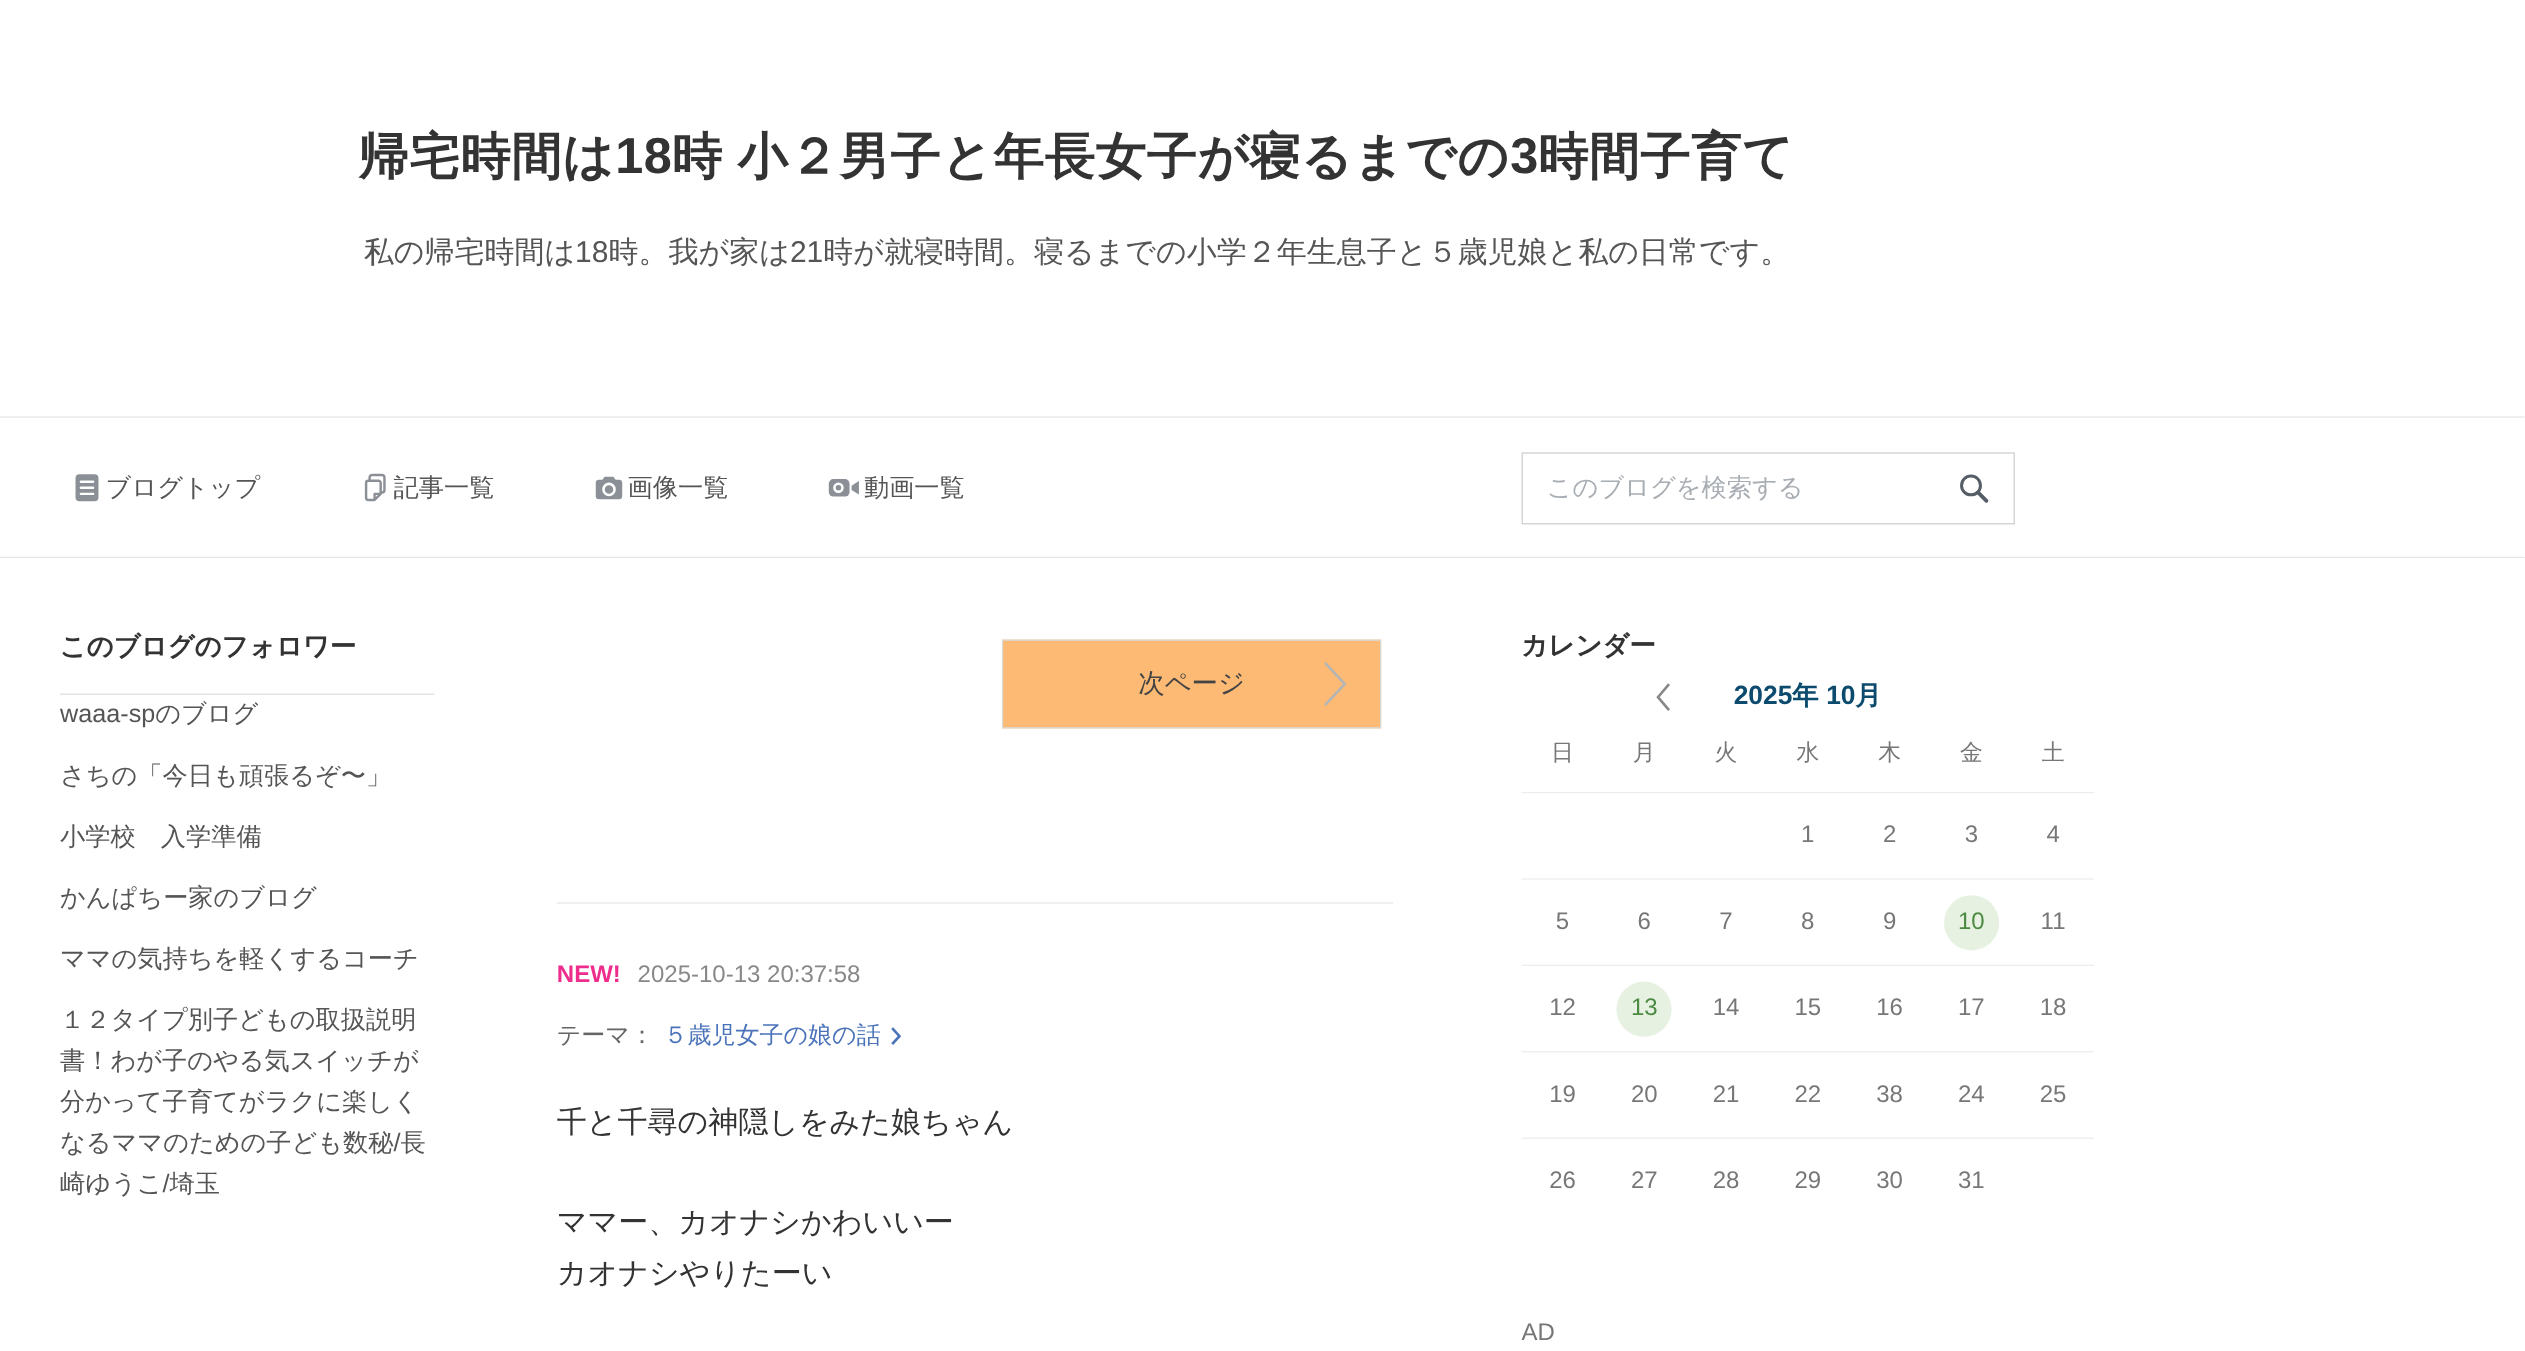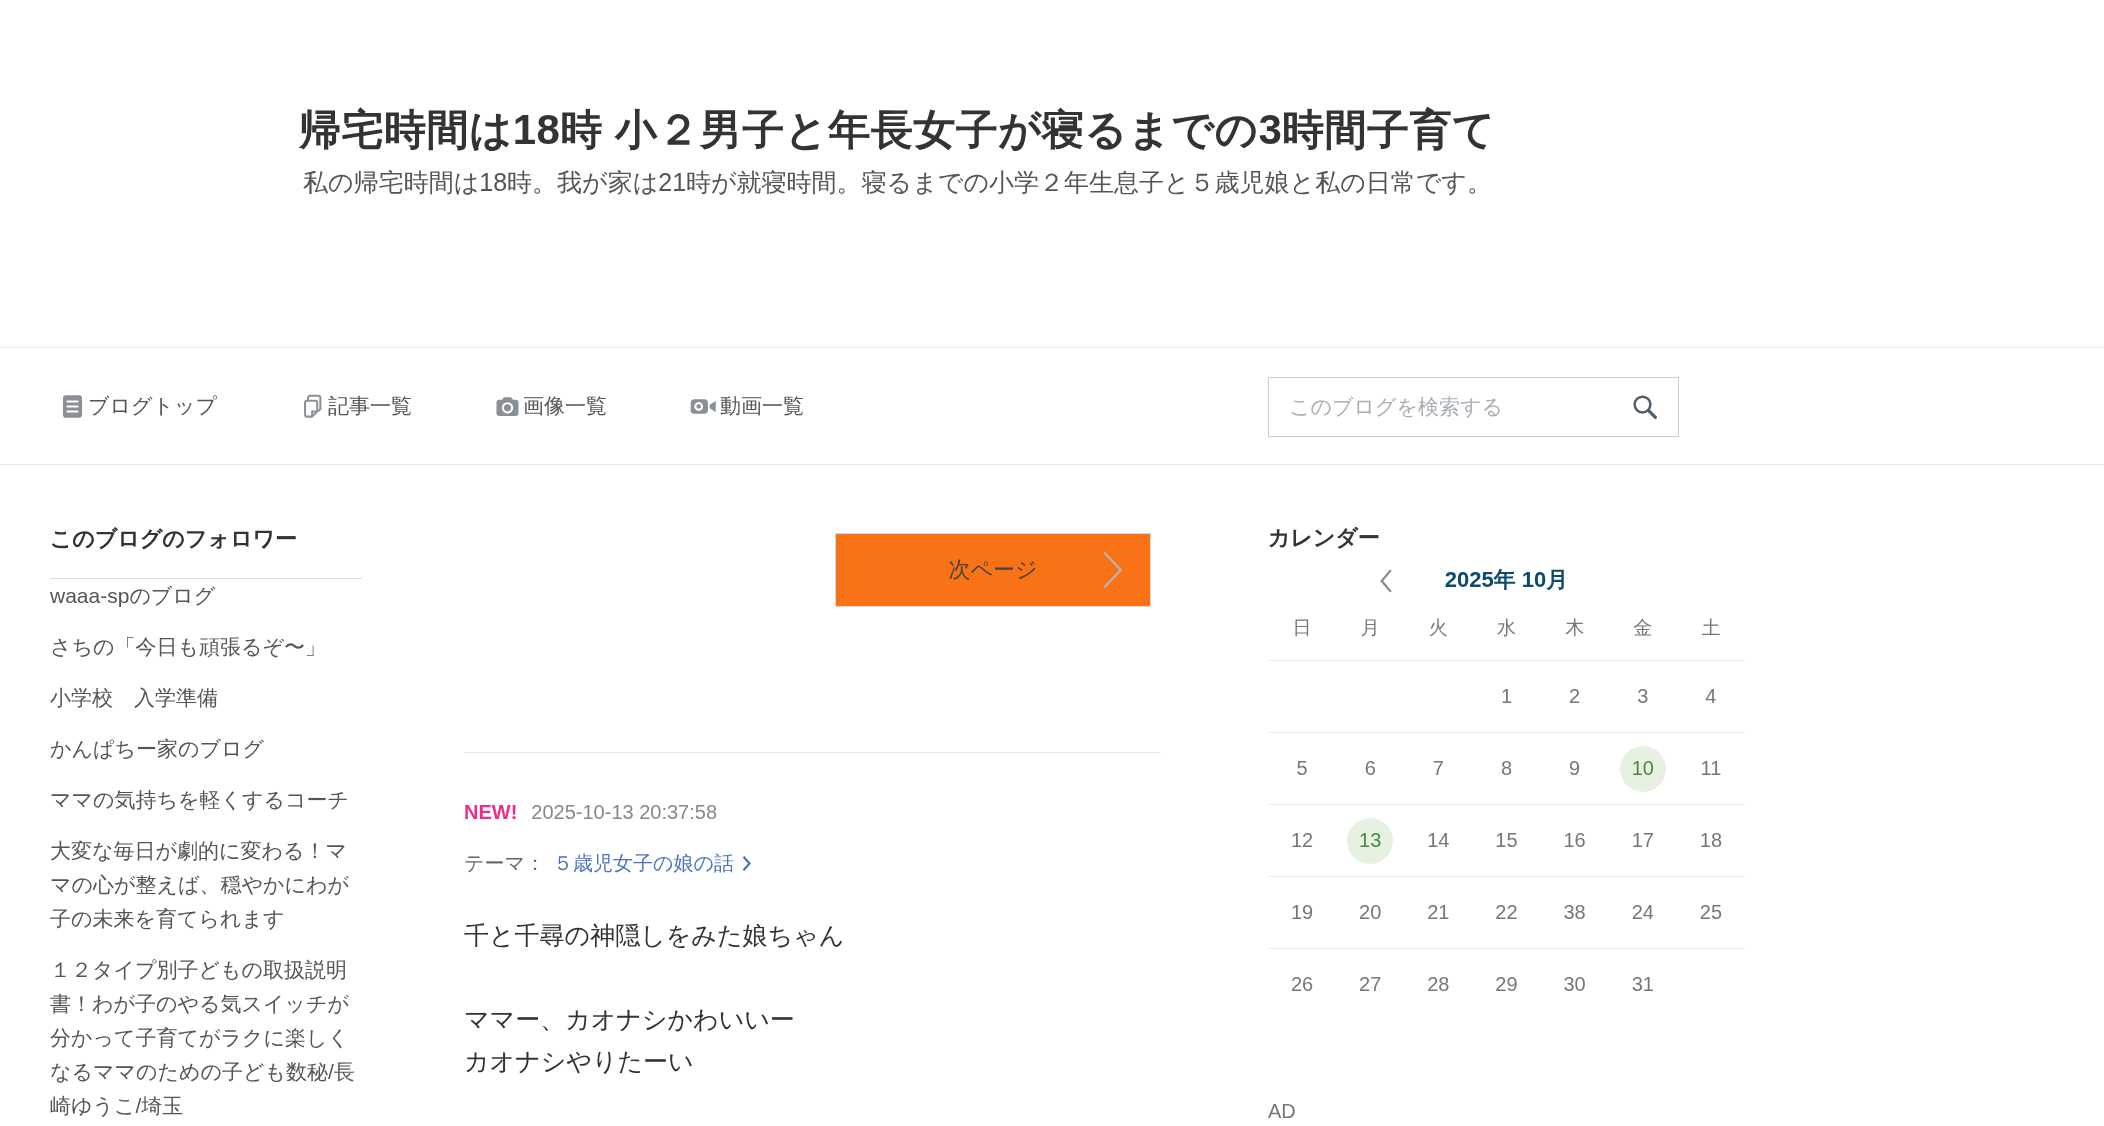--- a/index.html
+++ b/index.html
@@ -3,21 +3,21 @@
 <meta charset="utf-8">
 <style>
   * { box-sizing: border-box; }
   html, body { margin: 0; padding: 0; background: #fff; }
   body { font-family: "Liberation Sans", "DejaVu Sans", sans-serif; }
   .page { position: relative; width: 2104px; height: 1126px; background: #fff; overflow: hidden; }
 
   
   .site-header { position: absolute; left: 50px; top: 0; width: 1695px; text-align: center; }
   .blog-title { margin: 106px 0 0; font-size: 42px; font-weight: bold; color: #333; letter-spacing: 0.5px; line-height: 48px; }
-  .blog-subtitle { margin: 14px 0 0; font-size: 25px; color: #555; line-height: 29px; }
+  .blog-subtitle { margin: 42px 0 0; font-size: 25px; color: #555; line-height: 29px; }
 
   
   .nav-bar { position: absolute; top: 347px; left: 0; width: 2104px; height: 118px;
              border-top: 1px solid #e4e5e7; border-bottom: 1px solid #e4e5e7; background: #fff; }
   .nav-inner { position: absolute; left: 59px; top: 0; height: 100%; display: flex; align-items: center; }
   .nav-item { display: flex; align-items: center; gap: 2px; margin-right: 82px; cursor: pointer;
               color: #555; font-size: 21px; white-space: nowrap; }
   .nav-item svg { display: block; }
 
   .search-box { position: absolute; left: 1268px; top: 29px; width: 411px; height: 60px;
@@ -30,21 +30,21 @@
   
   .sidebar { position: absolute; left: 50px; top: 518px; width: 312px; }
   .sidebar-heading { margin: 0; padding: 6px 0 24px; font-size: 22px; font-weight: bold; color: #333;
                      border-bottom: 1px solid #dcdcdc; }
   .follower-list { list-style: none; margin: 0; padding: 0; }
   .follower-item { font-size: 21px; color: #555; line-height: 34px; margin-bottom: 17px; cursor: pointer; }
 
   
   .main-col { position: absolute; left: 464px; top: 533px; width: 697px; height: 593px; }
   .next-page-btn { position: absolute; left: 371px; top: 0; width: 316px; height: 74px;
-                   background: #f97316; border: 1px solid #d9d9d9; display: flex; align-items: center;
+                   background: #fdba74; border: 1px solid #d9d9d9; display: flex; align-items: center;
                    justify-content: center; font-size: 22px; color: #444; cursor: pointer; }
   .next-chevron { position: absolute; right: 26px; top: 50%; transform: translateY(-50%); line-height: 0; }
 
   .article-title { position: absolute; left: 0; top: 145px; margin: 0; font-size: 40px; font-weight: bold;
                    color: #333; line-height: 46px; cursor: pointer; }
   .article-divider { position: absolute; left: 0; top: 219px; width: 697px; height: 0; border-bottom: 1px solid #e7e7e7; }
   .article-meta { position: absolute; left: 0; top: 266px; display: flex; gap: 14px; align-items: baseline;
                   font-size: 20px; line-height: 26px; }
   .new-badge { color: #ee2e8d; font-weight: bold; }
   .article-date { color: #888; }
@@ -139,21 +139,20 @@
   </nav>
 
   <aside class="sidebar">
     <h2 class="sidebar-heading">このブログのフォロワー</h2>
     <ul class="follower-list">
       <li class="follower-item">waaa-spのブログ</li>
       <li class="follower-item">さちの「今日も頑張るぞ〜」</li>
       <li class="follower-item">小学校　入学準備</li>
       <li class="follower-item">かんぱちー家のブログ</li>
       <li class="follower-item">ママの気持ちを軽くするコーチ</li>
-      <li class="follower-item">大変な毎日が劇的に変わる！ママの心が整えば、穏やかにわが子の未来を育てられます</li>
       <li class="follower-item">１２タイプ別子どもの取扱説明書！わが子のやる気スイッチが分かって子育てがラクに楽しくなるママのための子ども数秘/長崎ゆうこ/埼玉</li>
     </ul>
   </aside>
 
   <main class="main-col">
     <div class="next-page-btn">
       <span>次ページ</span>
       <span class="next-chevron">
         <svg width="22" height="40" viewBox="0 0 20 36">
           <polyline points="2,2 17,18 2,34" fill="none" stroke="#b5b5b5" stroke-width="2"></polyline>

